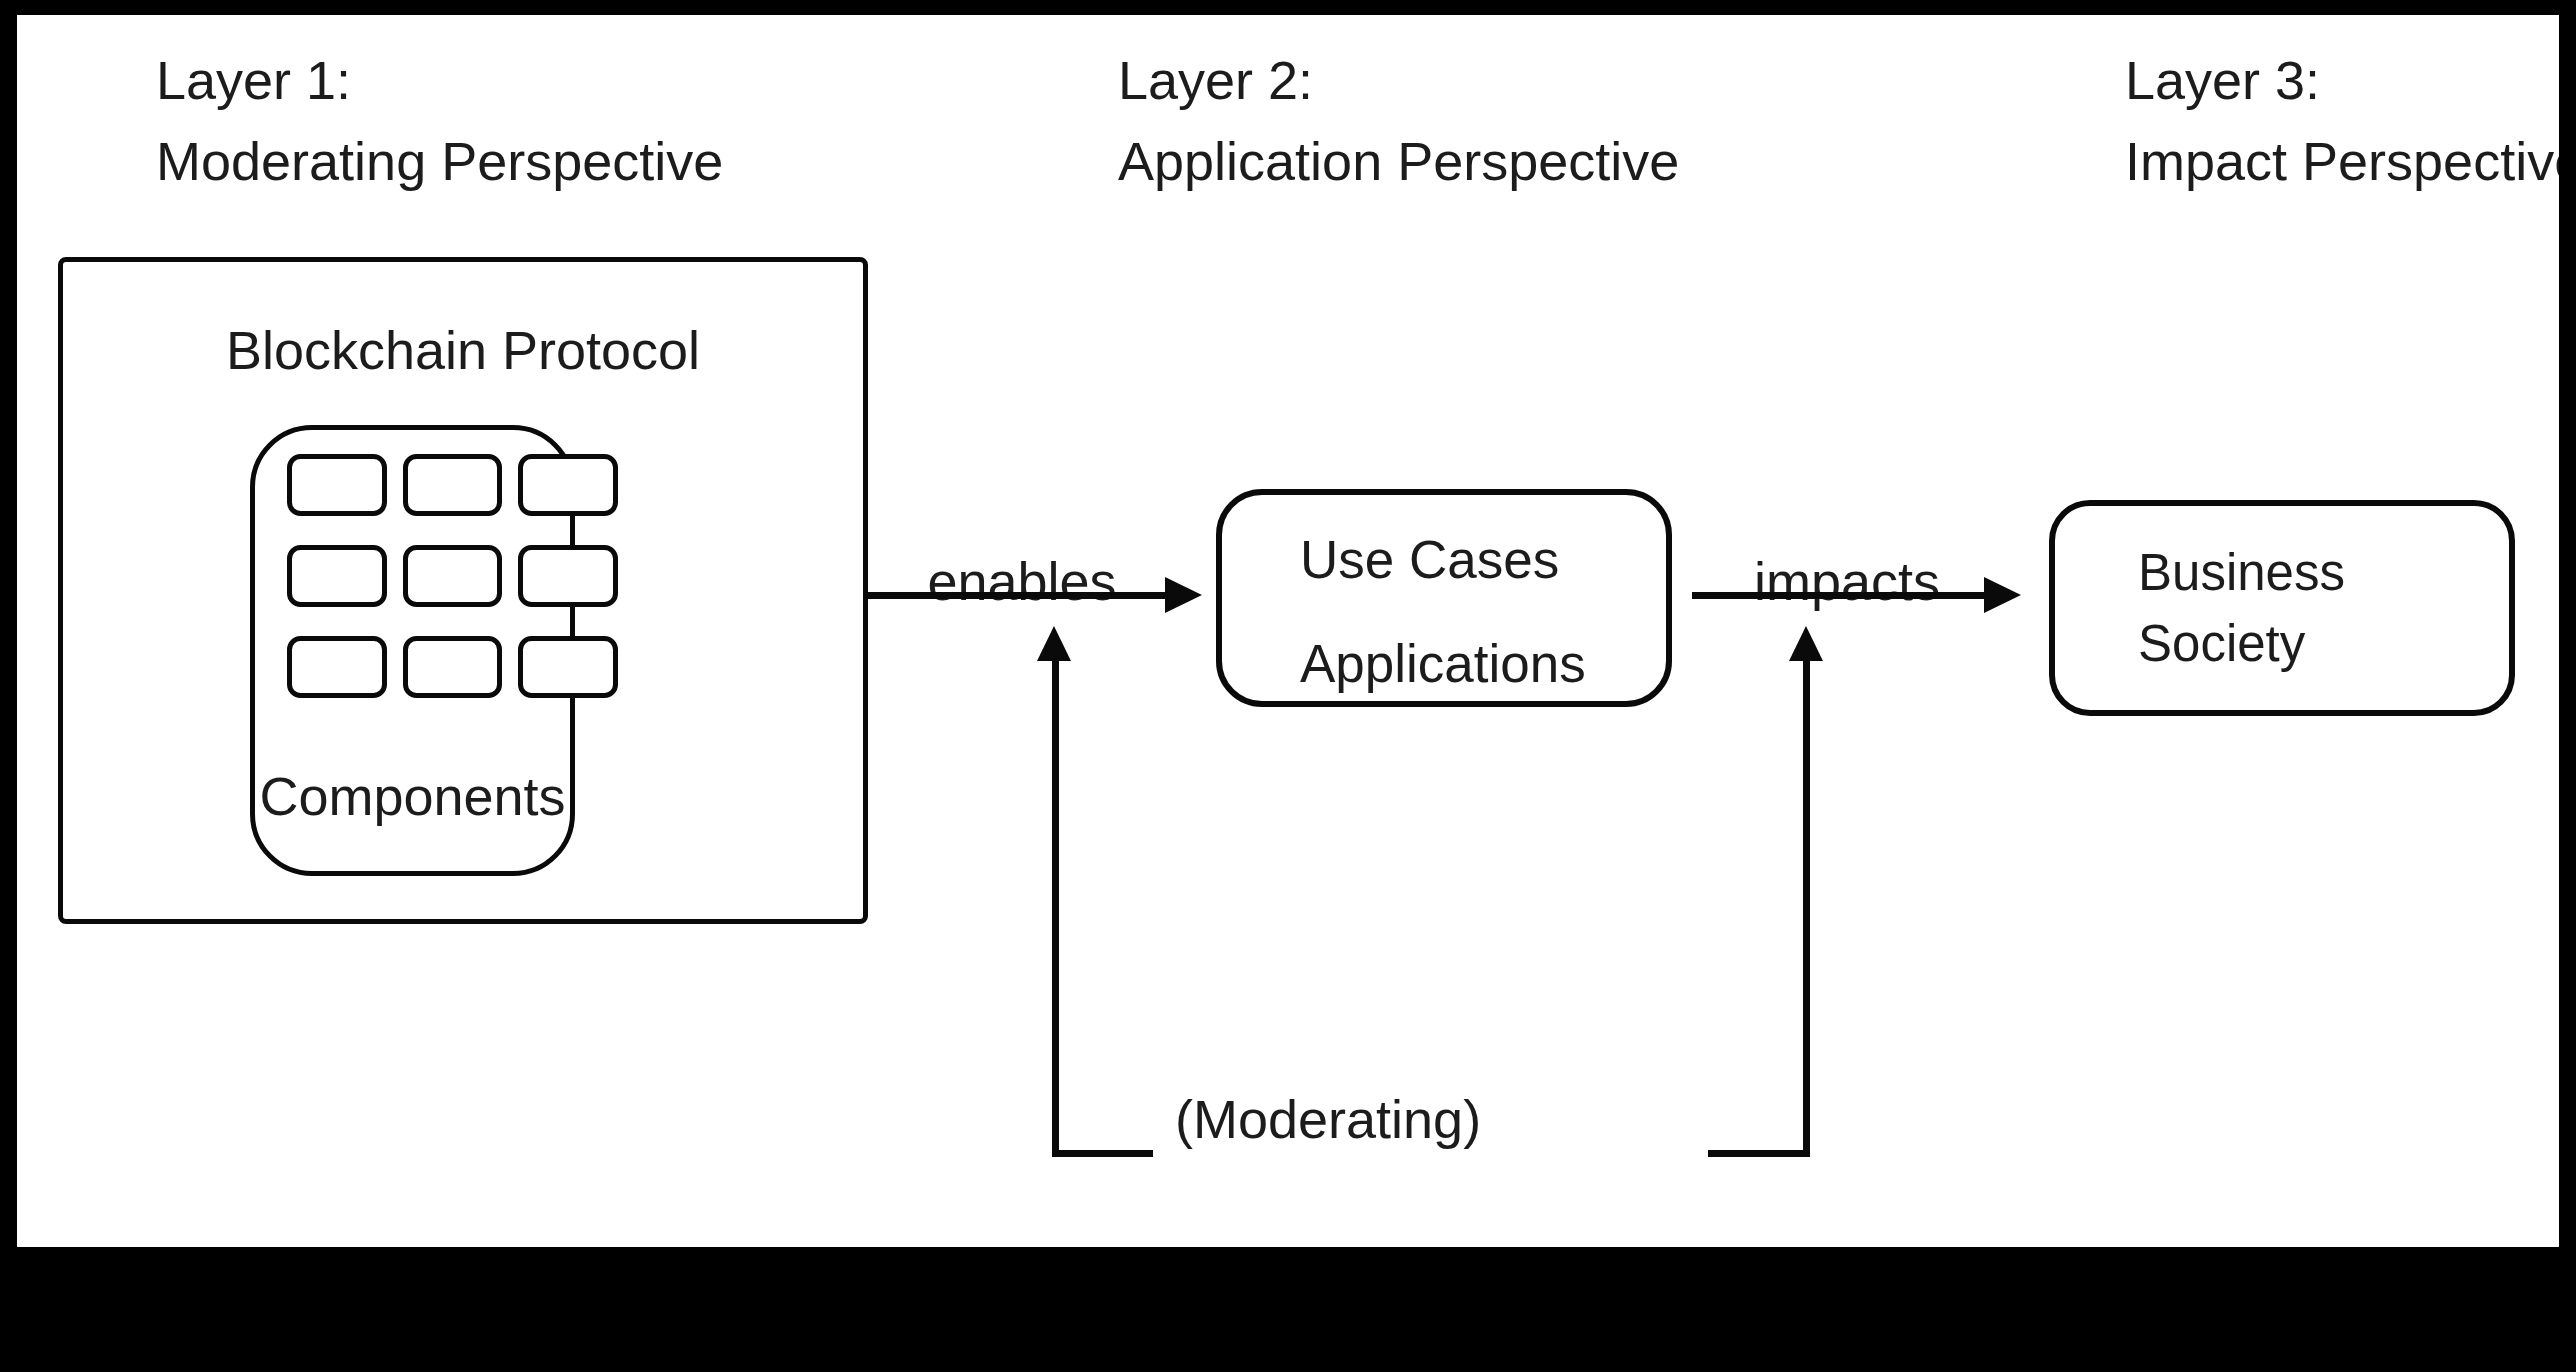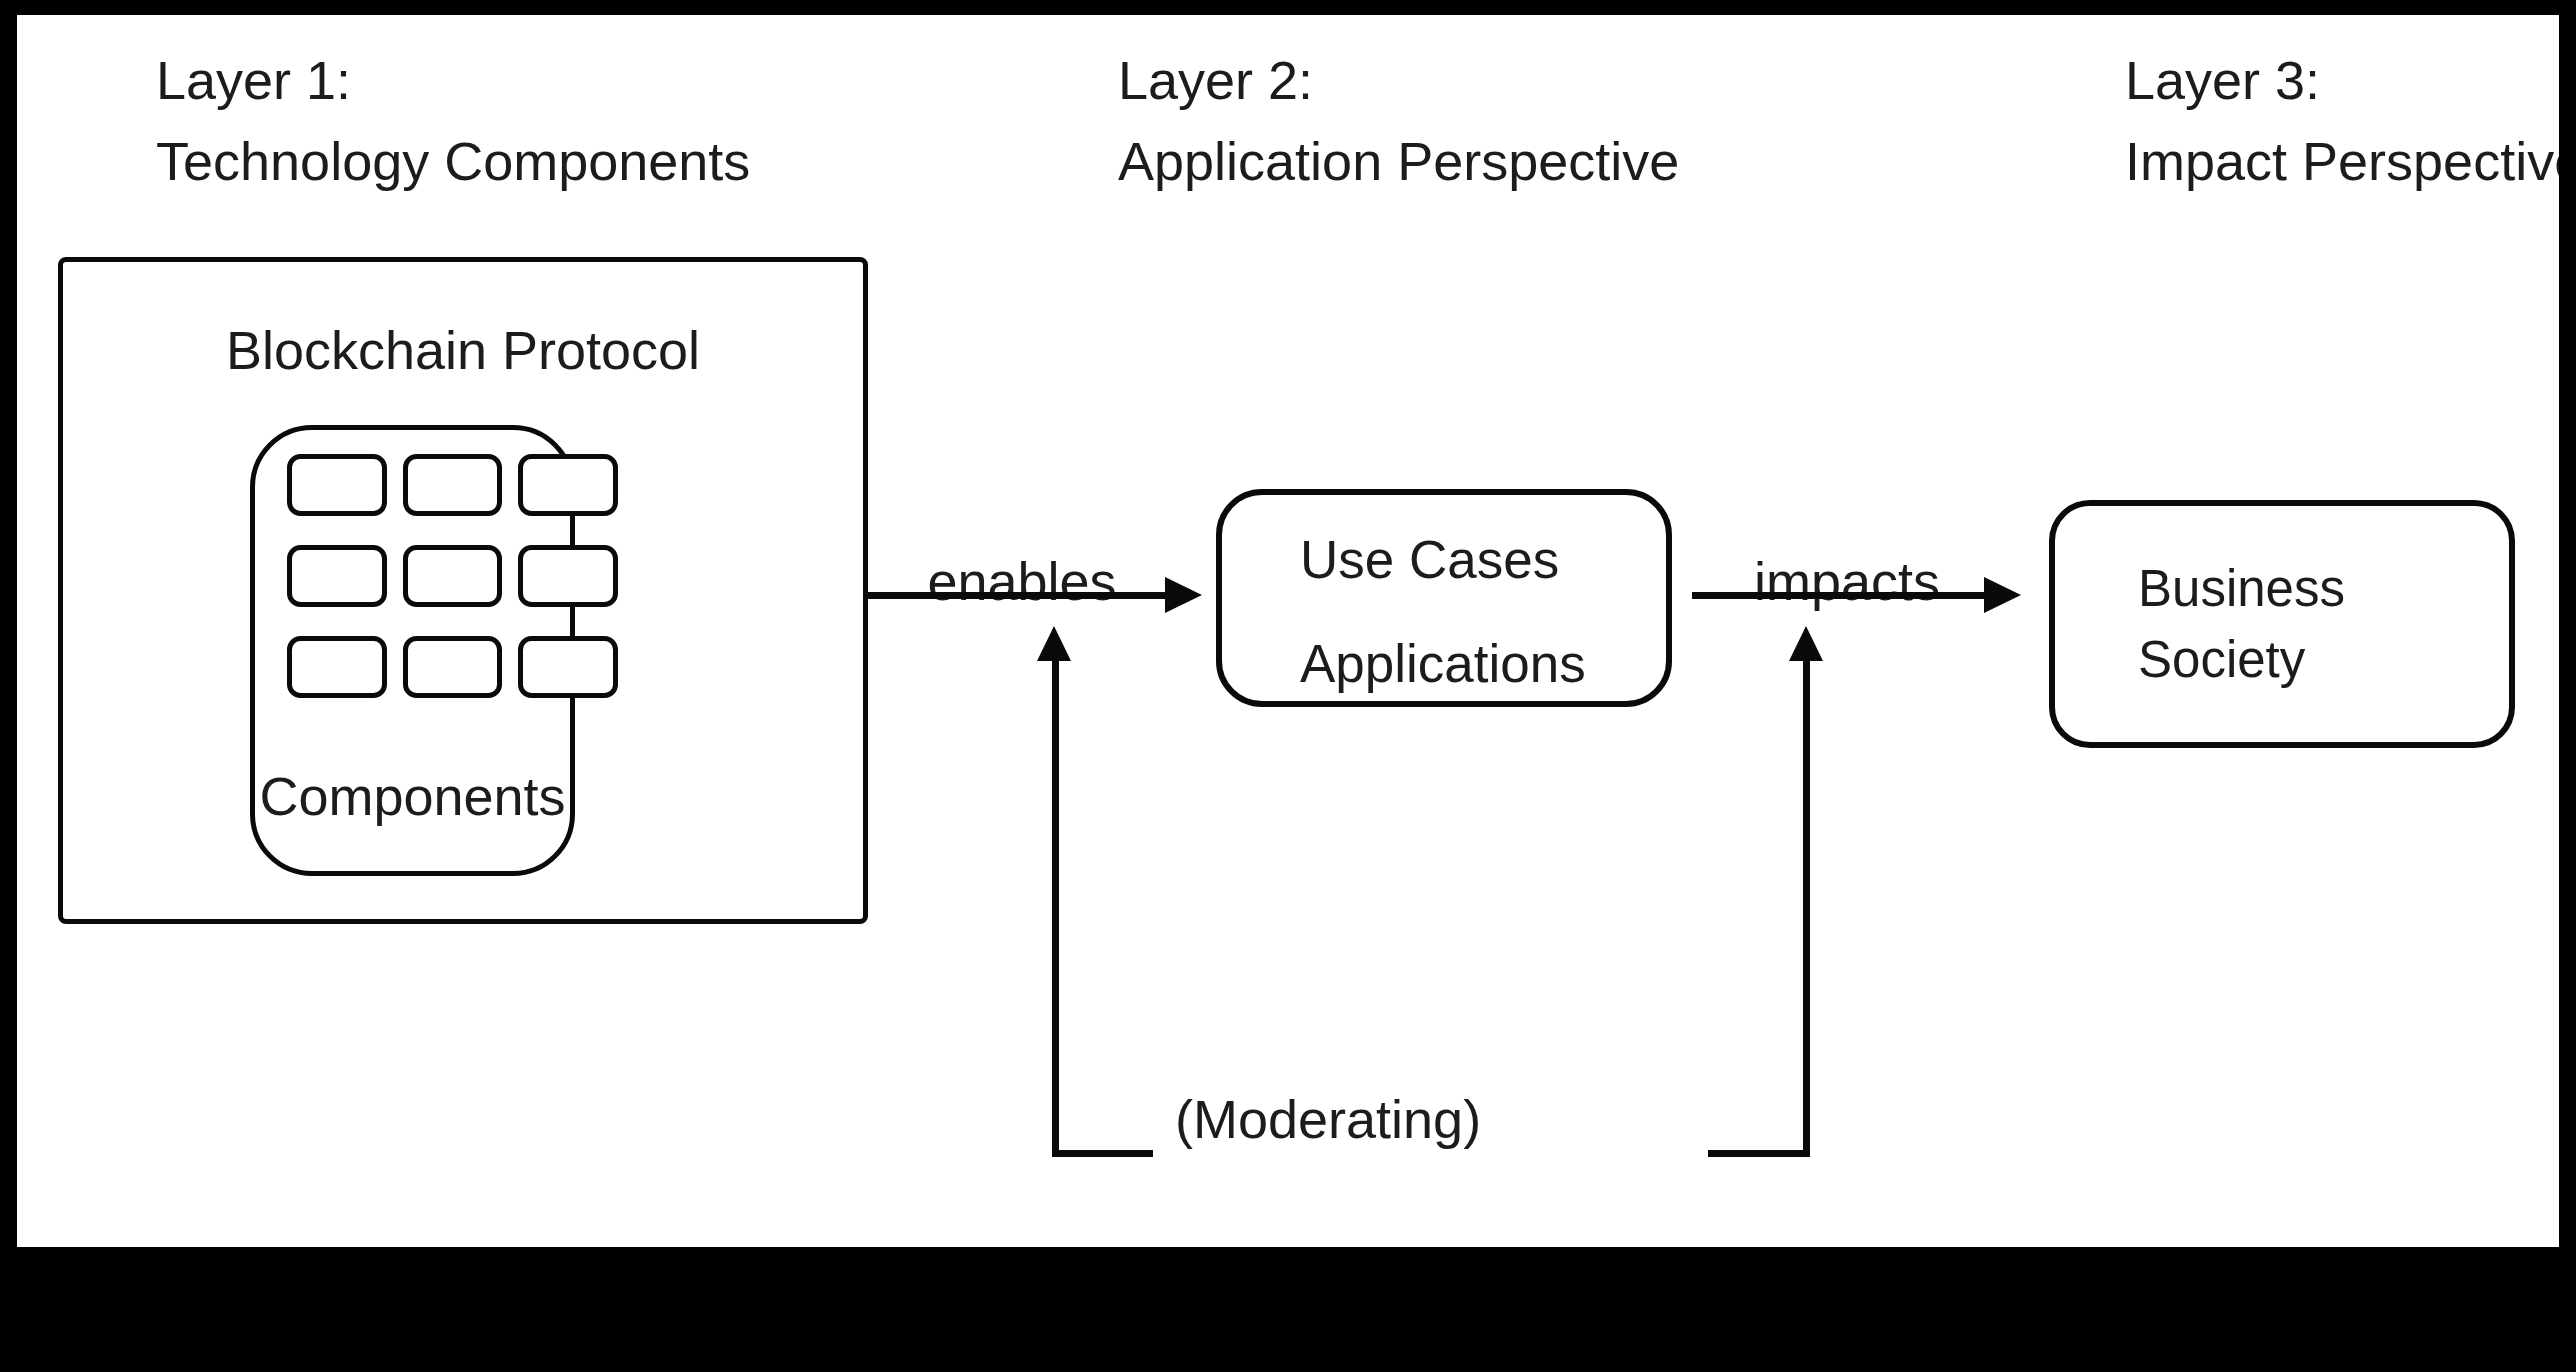--- a/index.html
+++ b/index.html
@@ -124,21 +124,21 @@
   }
   #use-cases-box {
     left: 1199px; top: 474px;
     width: 456px; height: 218px;
     border-radius: 46px;
     padding-left: 78px;
   }
   #use-cases-box .node-line { font-size: 53px; line-height: 76px; white-space: nowrap; margin-top: 28px; }
   #impact-box {
     left: 2032px; top: 485px;
-    width: 466px; height: 248px;
+    width: 466px; height: 216px;
     border-radius: 41px;
     padding-left: 83px;
   }
   #impact-box .node-line { font-size: 51px; line-height: 71px; white-space: nowrap; }
 
   
   .v-arrow-shaft {
     position: absolute;
     width: 6.8px;
     background: var(--stroke);
@@ -172,21 +172,21 @@
   }
   .moderation-label .hline { display: block; }
 </style>
 </head>
 <body>
 
 <div class="canvas">
 
   <div class="layer-header" id="header-layer1">
     <span class="hline">Layer 1:</span>
-    <span class="hline">Technology Components</span>
+    <span class="hline">Moderating Perspective</span>
   </div>
   <div class="layer-header" id="header-layer2">
     <span class="hline">Layer 2:</span>
     <span class="hline">Application Perspective</span>
   </div>
   <div class="layer-header" id="header-layer3">
     <span class="hline">Layer 3:</span>
     <span class="hline">Impact Perspective</span>
   </div>
 

